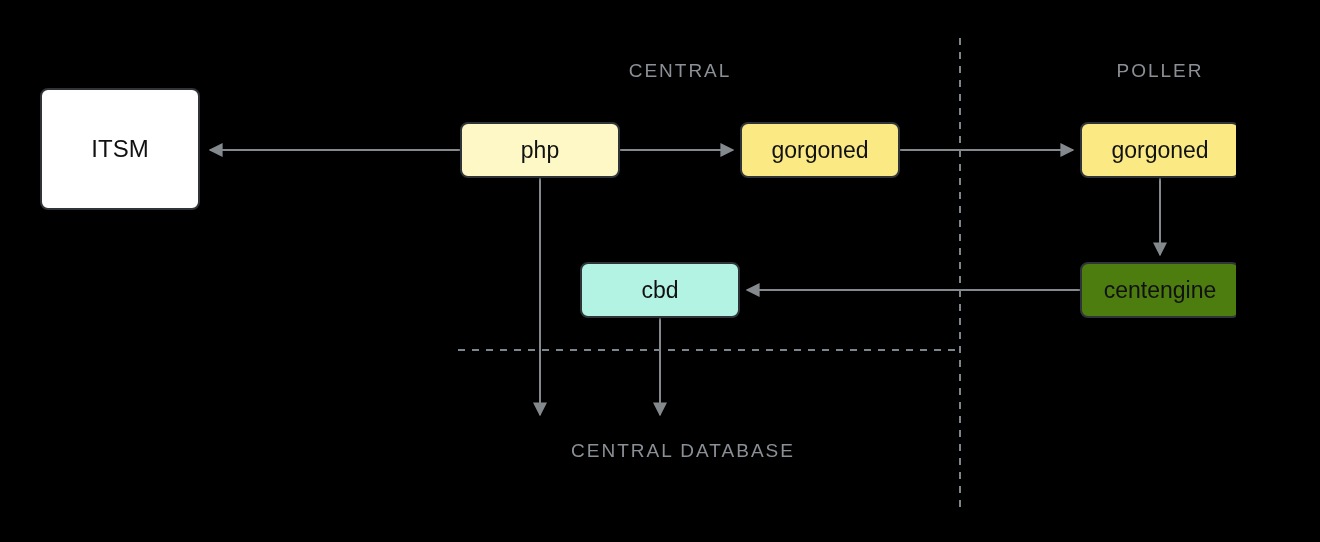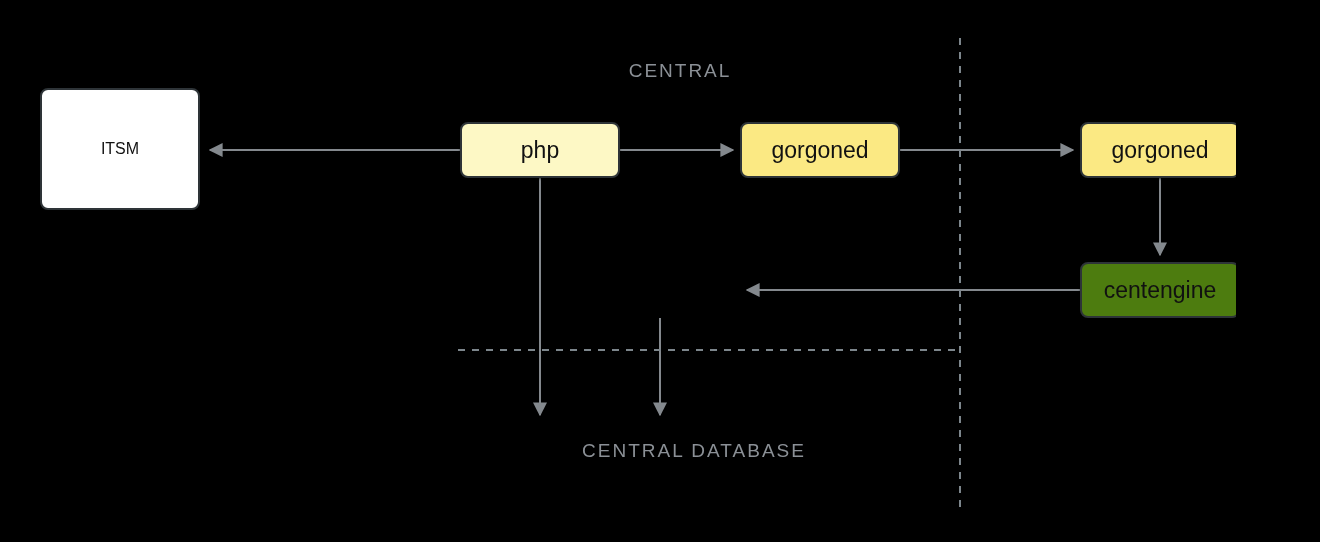--- a/index.html
+++ b/index.html
@@ -27,36 +27,36 @@
     box-sizing: border-box;
     border: 2px solid #2e3438;
     border-radius: 8px;
     display: flex;
     align-items: center;
     justify-content: center;
     color: #111111;
     font-size: 23px;
     box-shadow: 0 1px 2px rgba(0,0,0,0.6);
   }
-  .node-itsm       { left: 40px;   top: 88px;  width: 160px; height: 122px; font-size: 16px; }
+  .node-itsm       { left: 40px;   top: 88px;  width: 160px; height: 122px; font-size: 24px; }
   .node-php        { left: 460px;  top: 122px; width: 160px; height: 56px; }
   .node-gorgoned-c { left: 740px;  top: 122px; width: 160px; height: 56px; }
   .node-gorgoned-p { left: 1080px; top: 122px; width: 160px; height: 56px; }
   .node-cbd        { left: 580px;  top: 262px; width: 160px; height: 56px; }
   .node-centengine { left: 1080px; top: 262px; width: 160px; height: 56px; }
   .zone-label {
     position: absolute;
     color: #8b9096;
     font-size: 19px;
     letter-spacing: 2px;
     text-align: center;
   }
   .label-central  { left: 560px;  top: 60px;  width: 240px; }
   .label-poller   { left: 1060px; top: 60px;  width: 200px; }
-  .label-database { left: 534px;  top: 440px; width: 320px; }
+  .label-database { left: 523px;  top: 440px; width: 320px; }
 </style>
 </head>
 <body>
 
 <div class="canvas">
 
   <svg class="edges" viewBox="0 0 1320 542" xmlns="http://www.w3.org/2000/svg">
     <defs>
       <marker id="arrow" viewBox="0 0 10 10" refX="9" refY="5" markerWidth="7" markerHeight="7" orient="auto-start-reverse">
         <path d="M0,0 L10,5 L0,10 z" fill="#84898e"></path>
@@ -76,36 +76,40 @@
     <line x1="540" y1="178" x2="540" y2="415" stroke="#84898e" stroke-width="2" marker-end="url(#arrow)"></line>
 
     <line x1="660" y1="318" x2="660" y2="415" stroke="#84898e" stroke-width="2" marker-end="url(#arrow)"></line>
 
     <line x1="960" y1="38" x2="960" y2="512" stroke="#7d868c" stroke-width="2" stroke-dasharray="7 7"></line>
 
     <line x1="458" y1="350" x2="960" y2="350" stroke="#7d868c" stroke-width="2" stroke-dasharray="7 7"></line>
   </svg>
 
   <div class="zone-label label-central">CENTRAL</div>
+  <div class="zone-label label-poller">POLLER</div>
   <div class="zone-label label-database">CENTRAL DATABASE</div>
 
   <div class="node node-itsm" style="background: rgb(255, 255, 255);">
     <span>ITSM</span>
   </div>
 
   <div class="node node-php" style="background: rgb(253, 248, 197);">
     <span>php</span>
   </div>
 
   <div class="node node-gorgoned-c" style="background: rgb(251, 233, 131);">
     <span>gorgoned</span>
   </div>
 
   <div class="node node-gorgoned-p" style="background: rgb(251, 233, 131);">
     <span>gorgoned</span>
   </div>
 
+  <div class="node node-cbd" style="background: rgb(178, 243, 227);">
+    <span>cbd</span>
+  </div>
 
   <div class="node node-centengine" style="background: #4d7c0f;">
     <span>centengine</span>
   </div>
 
 </div>
 
 </body></html>

